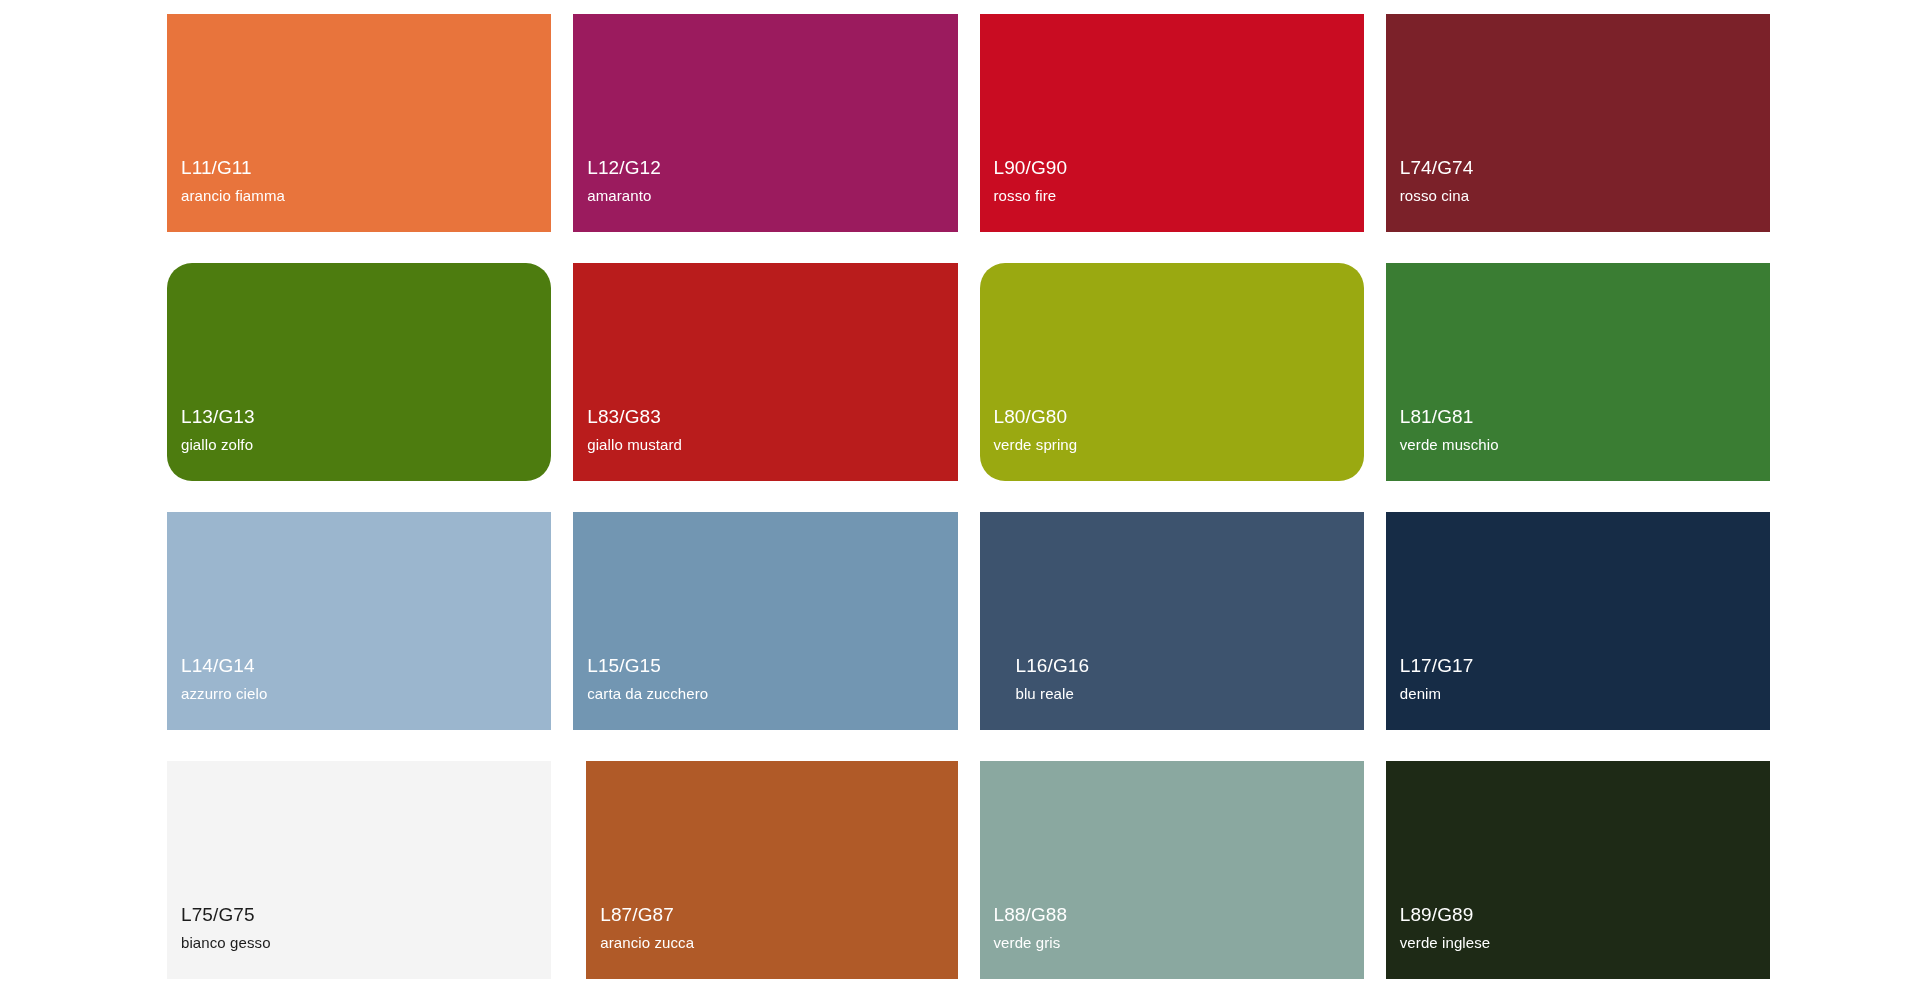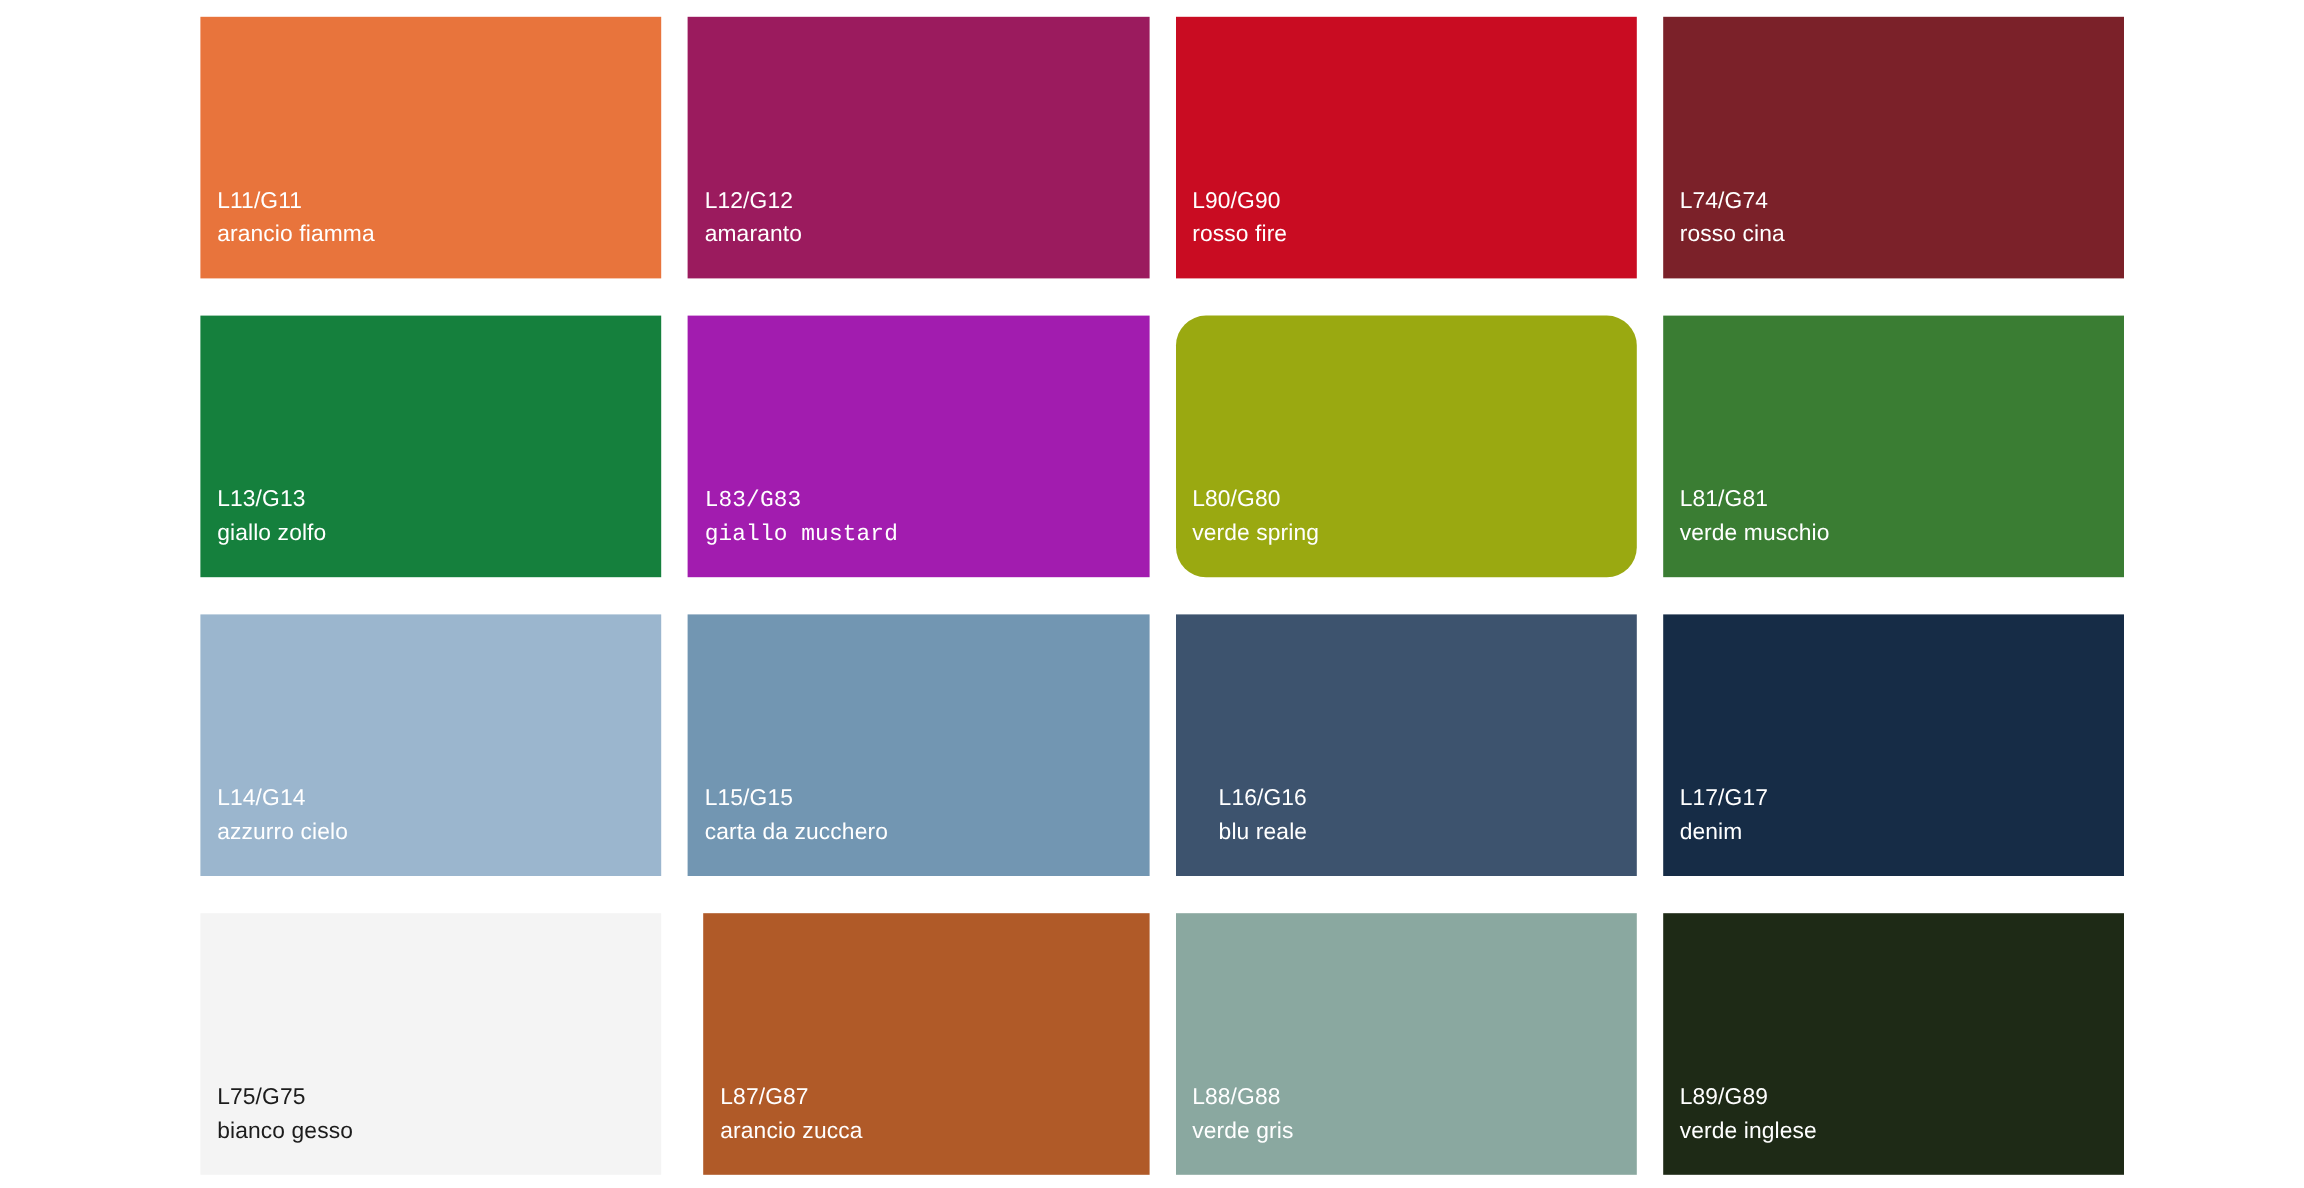--- a/index.html
+++ b/index.html
@@ -38,21 +38,21 @@
     padding: 0 0 22px 14px;
   }
   .swatch-code {
     font-size: 19px;
     line-height: 28px;
     font-weight: 400;
     letter-spacing: 0.1px;
     white-space: nowrap;
   }
   .swatch-name {
-    font-size: 19px;
+    font-size: 15px;
     line-height: 28px;
     font-weight: 400;
     letter-spacing: 0.1px;
     white-space: nowrap;
   }
   .light-text .swatch-code,
   .light-text .swatch-name { color: #ffffff; }
   .dark-text .swatch-code,
   .dark-text .swatch-name { color: #1c1c1c; }
 </style>
@@ -69,25 +69,25 @@
       <div class="swatch-name">amaranto</div>
     </div>
     <div class="swatch light-text" style="background: rgb(201, 12, 34);">
       <div class="swatch-code">L90/G90</div>
       <div class="swatch-name">rosso fire</div>
     </div>
     <div class="swatch light-text" style="background: rgb(123, 33, 41);">
       <div class="swatch-code">L74/G74</div>
       <div class="swatch-name">rosso cina</div>
     </div>
-    <div class="swatch light-text" style="background: #15803d;">
+    <div class="swatch light-text" style="background: #4d7c0f; border-radius: 25px;">
       <div class="swatch-code">L13/G13</div>
       <div class="swatch-name">giallo zolfo</div>
     </div>
-    <div class="swatch light-text" style="background: #a21caf; font-family: Liberation Mono, monospace;">
+    <div class="swatch light-text" style="background: #b91c1c;">
       <div class="swatch-code">L83/G83</div>
       <div class="swatch-name">giallo mustard</div>
     </div>
     <div class="swatch light-text" style="background: rgb(154, 169, 17); border-radius: 25px;">
       <div class="swatch-code">L80/G80</div>
       <div class="swatch-name">verde spring</div>
     </div>
     <div class="swatch light-text" style="background: rgb(58, 125, 51);">
       <div class="swatch-code">L81/G81</div>
       <div class="swatch-name">verde muschio</div>

